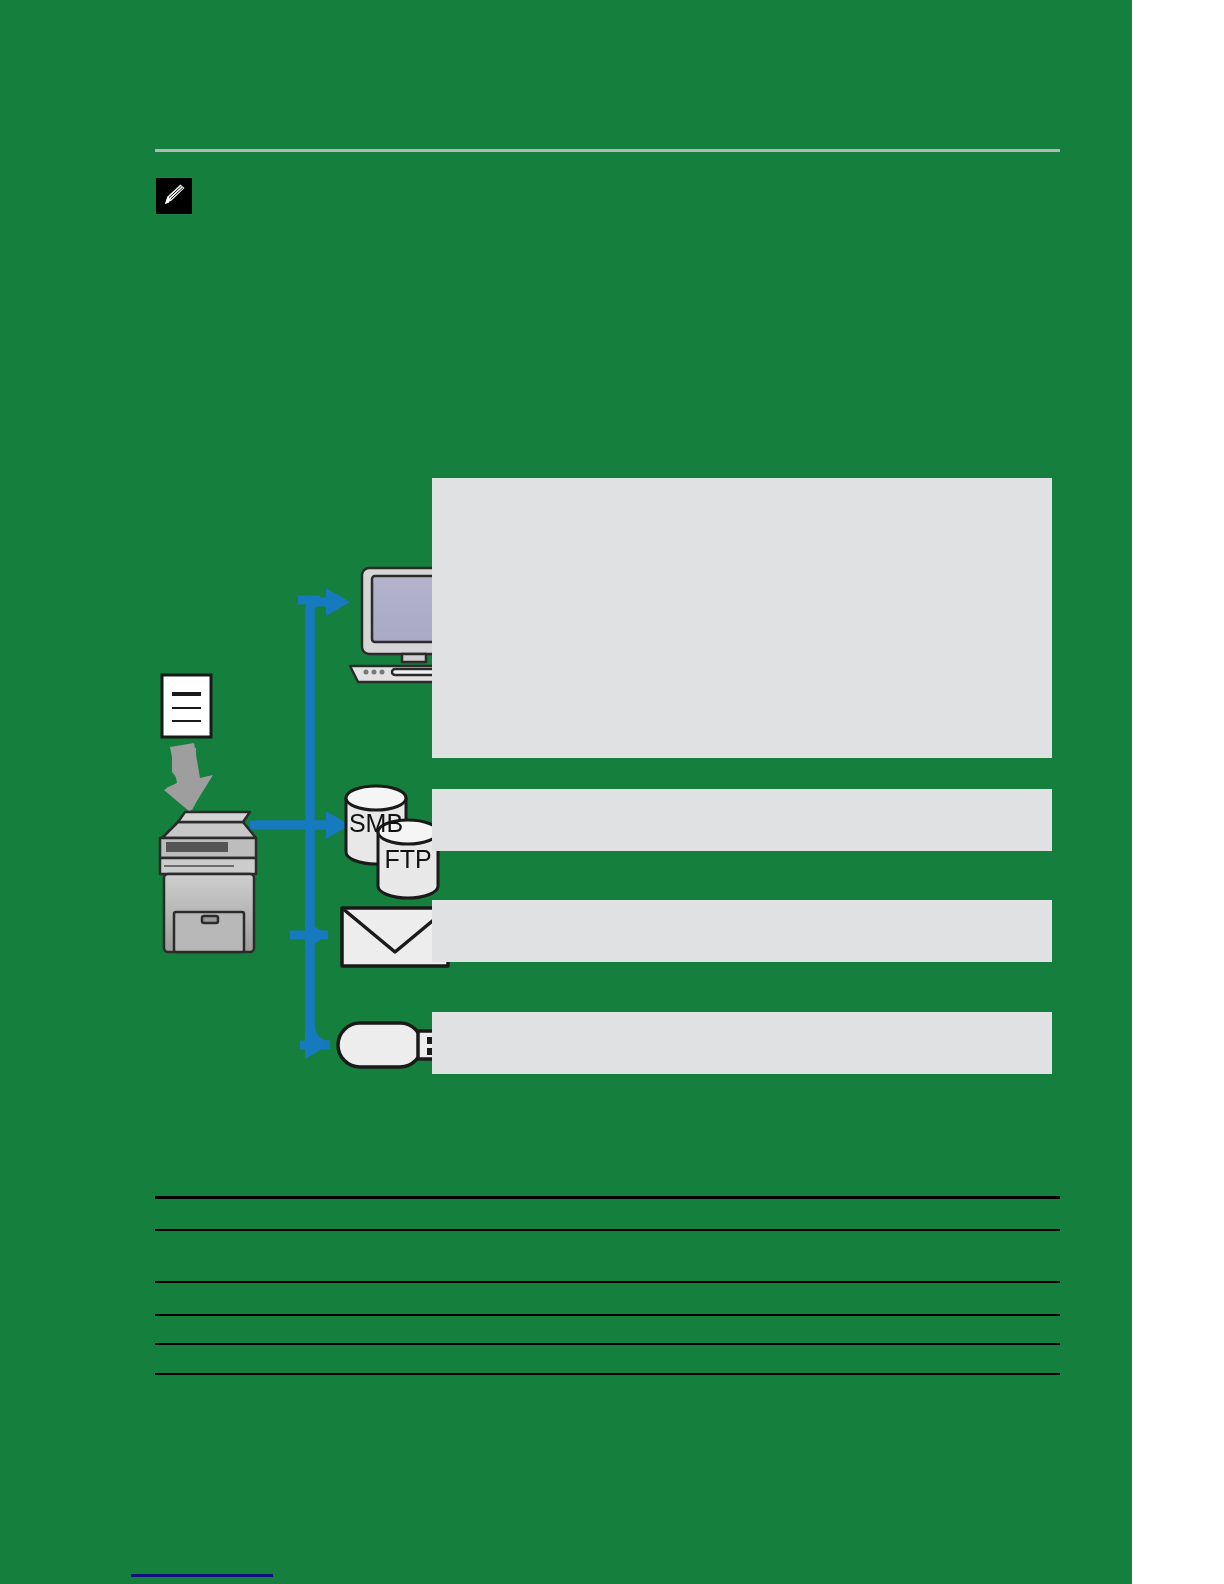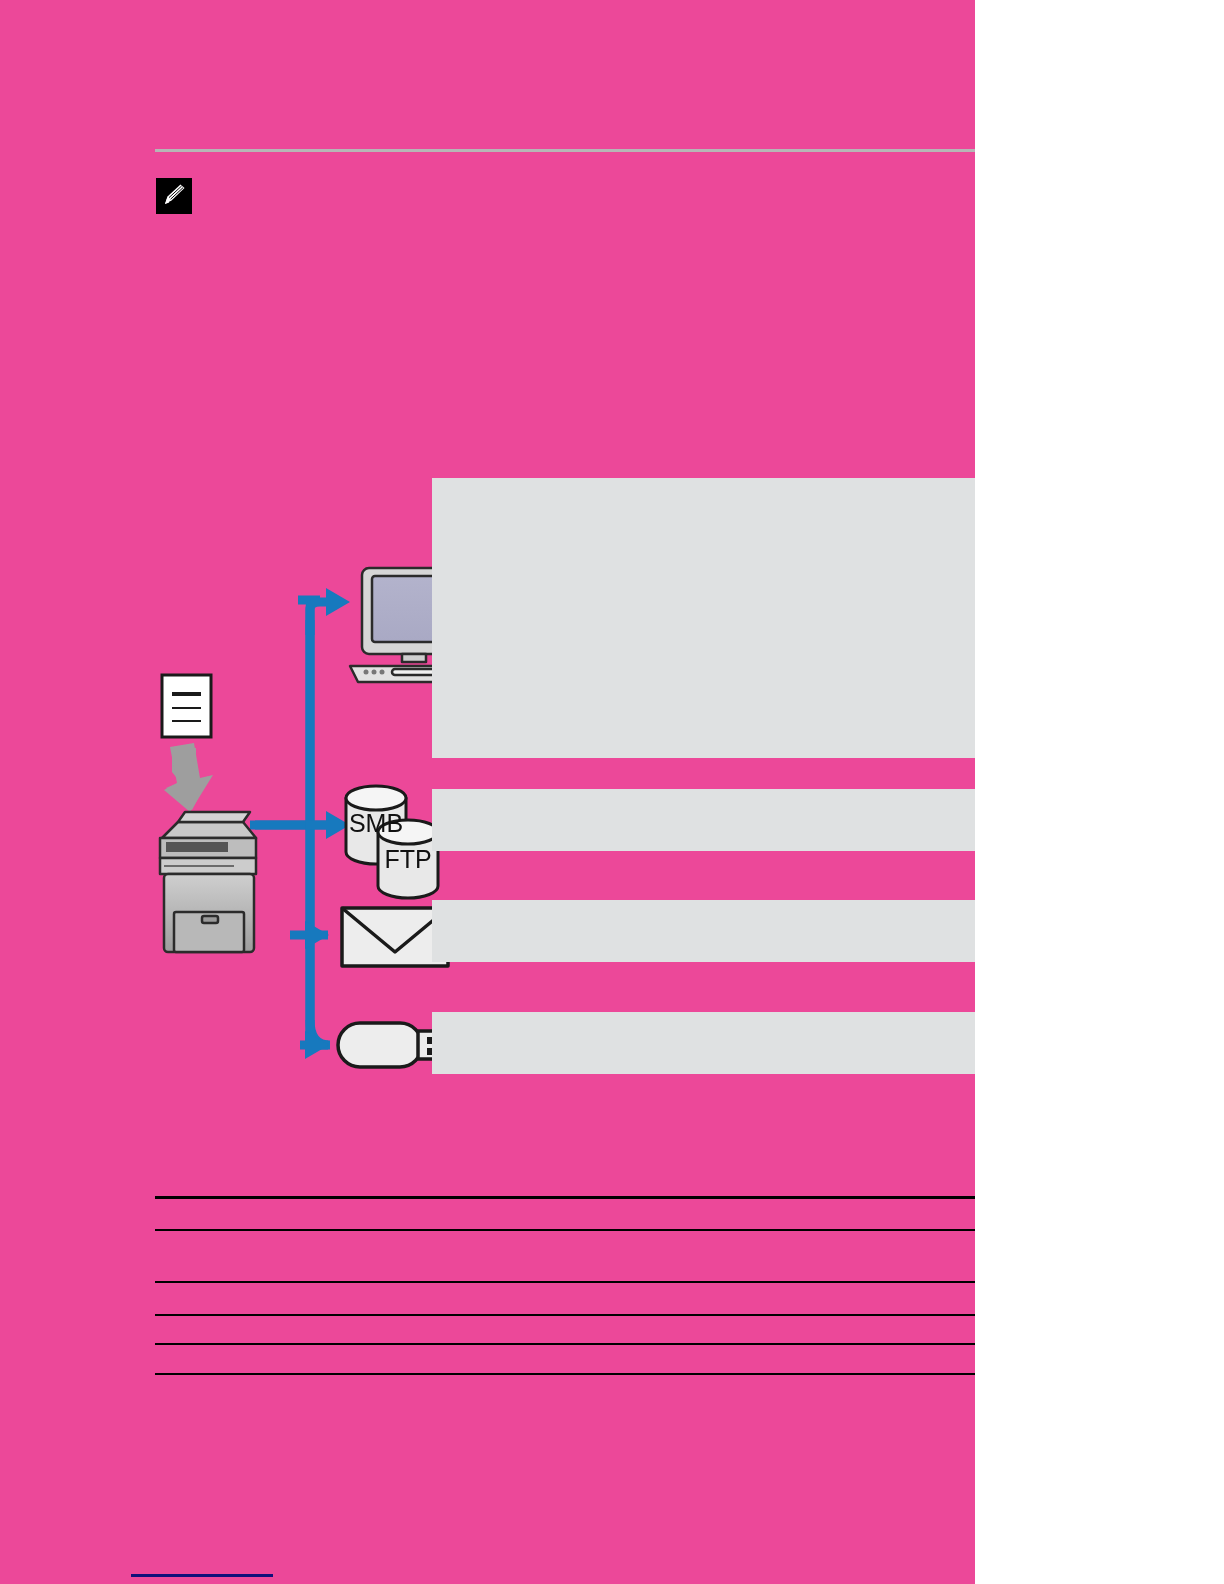--- a/index.html
+++ b/index.html
@@ -5,23 +5,23 @@
   html, body {
     margin: 0;
     padding: 0;
     background: #ffffff;
   }
   body {
     font-family: "Liberation Sans", sans-serif;
   }
   .page {
     position: relative;
-    width: 975px;
+    width: 1132px;
     height: 1584px;
-    background: #ec4899;
+    background: #15803d;
     overflow: hidden;
   }
 
   
   .header-rule {
     position: absolute;
     left: 155px;
     top: 149px;
     width: 905px;
     height: 3px;

